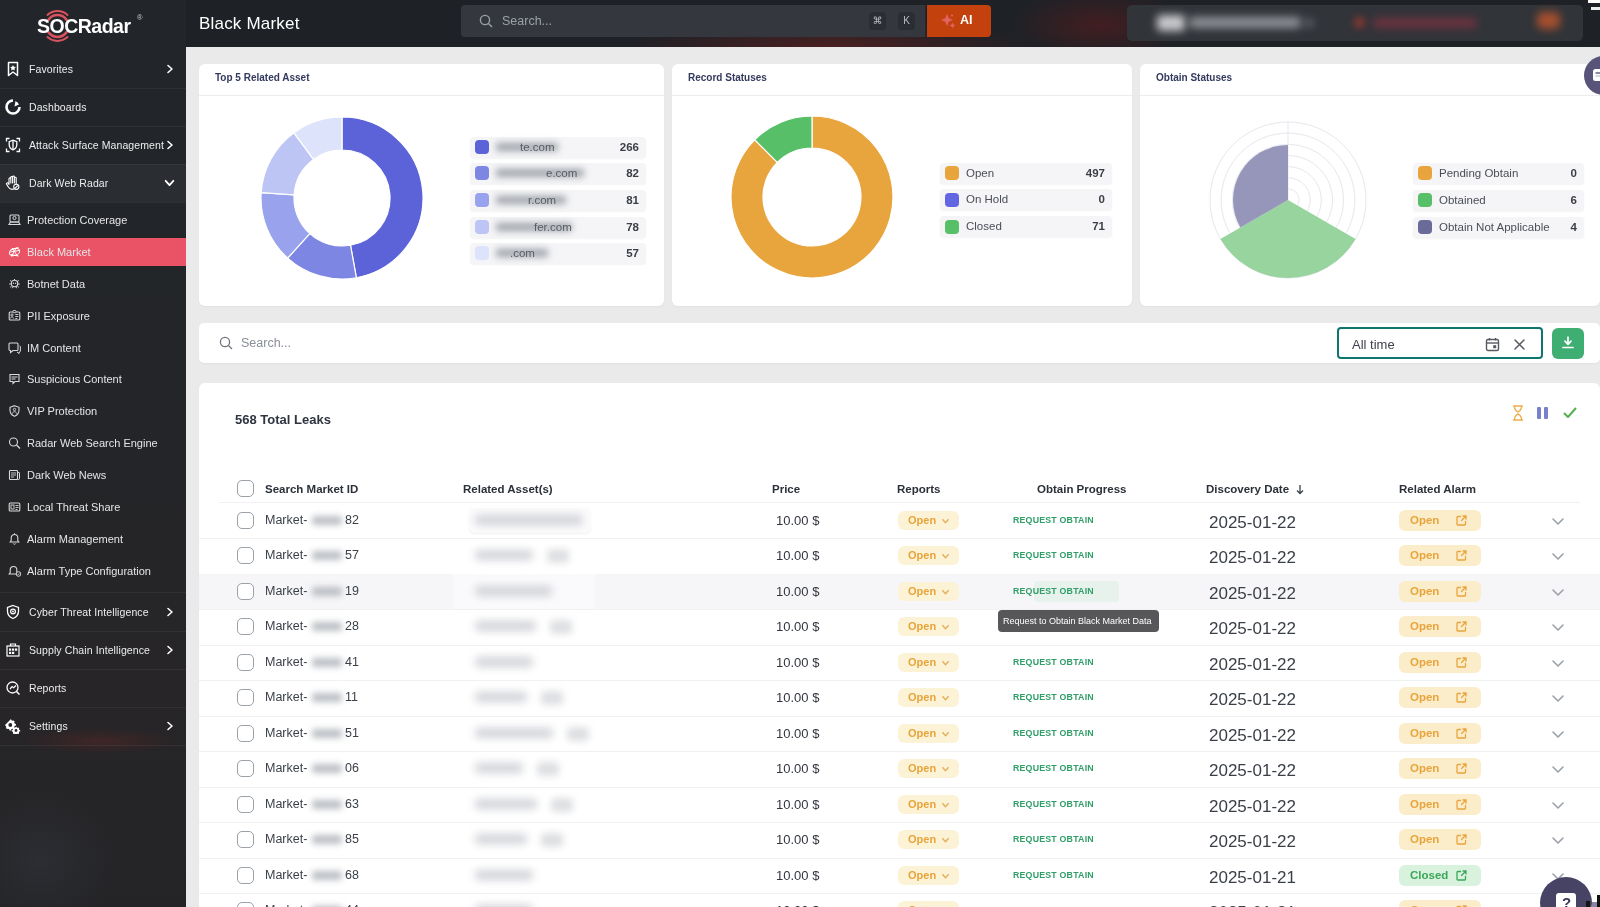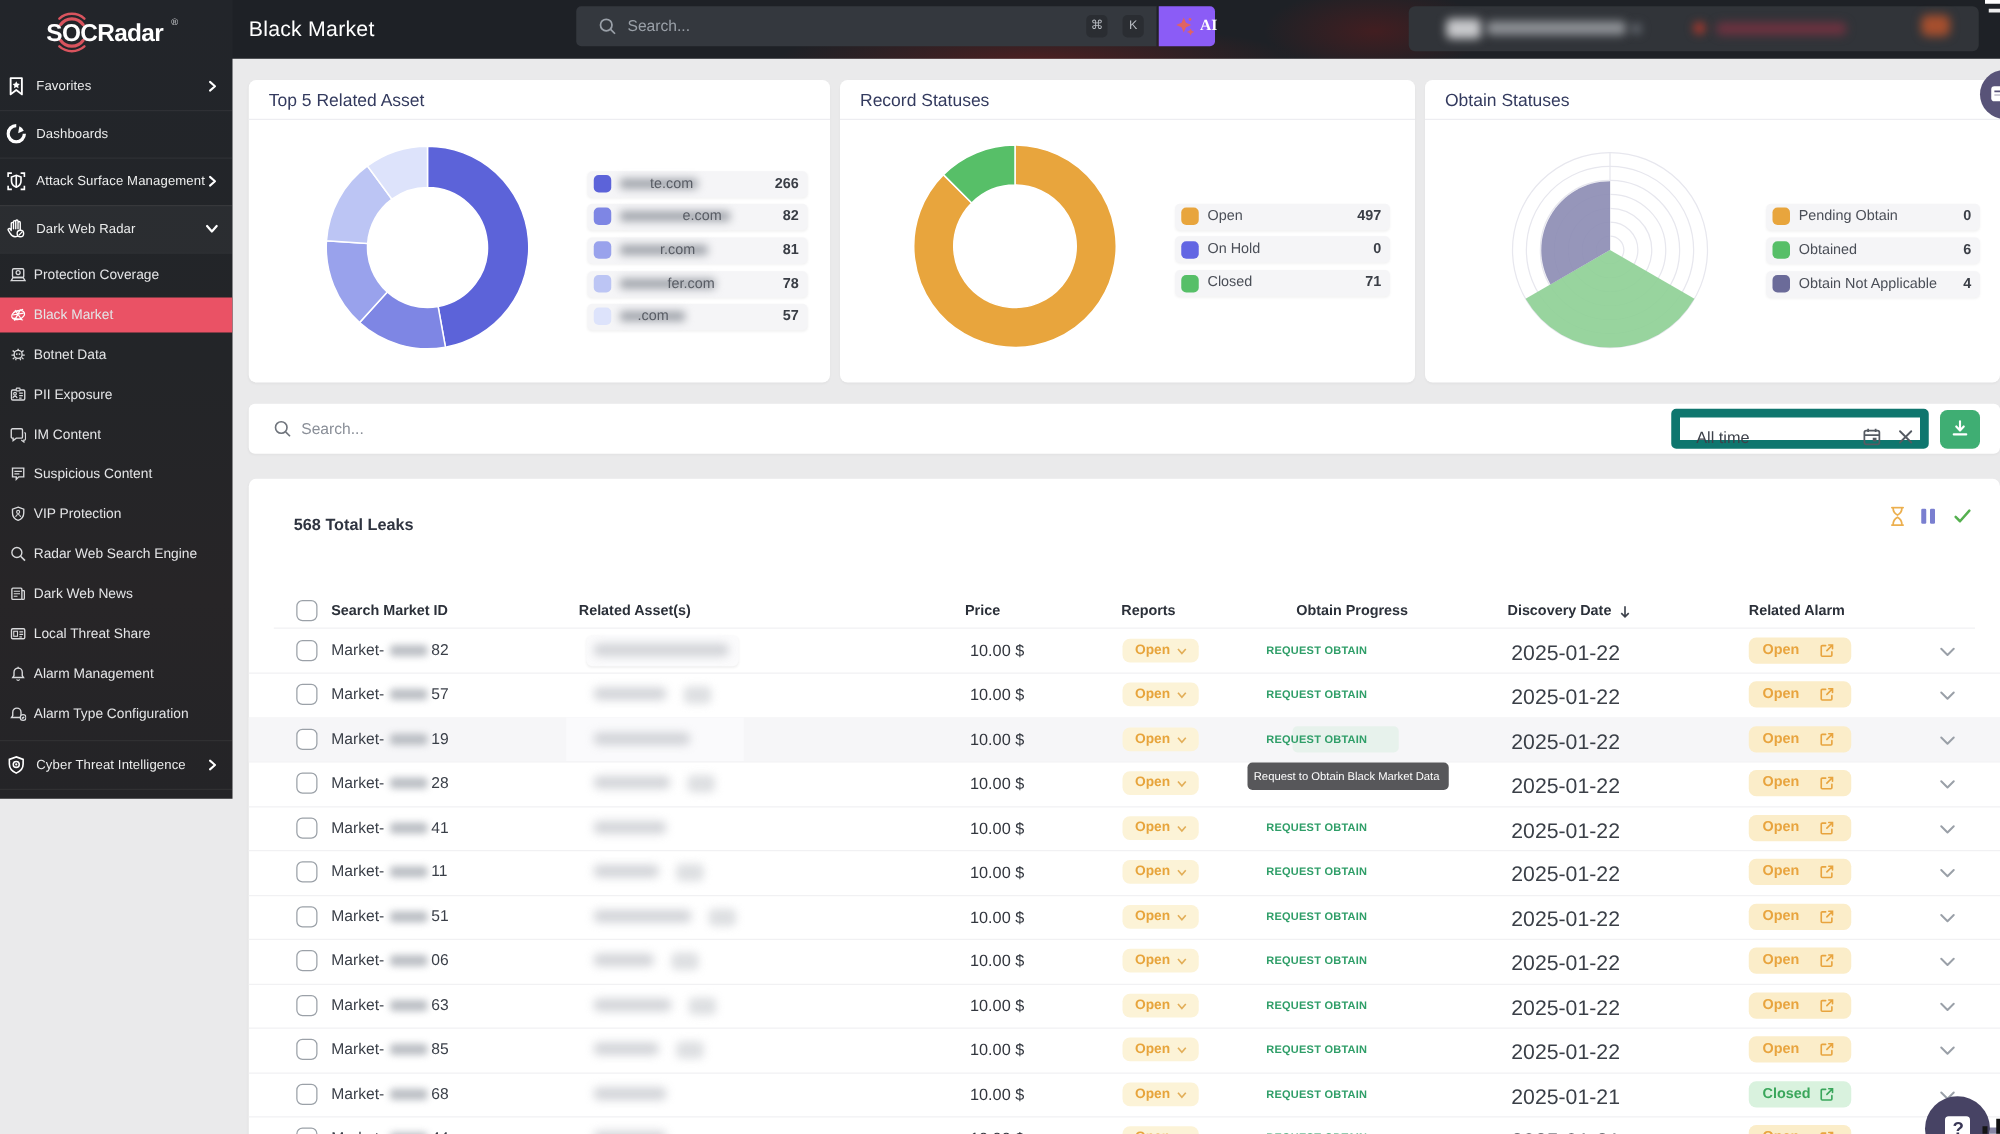--- a/index.html
+++ b/index.html
@@ -4,41 +4,41 @@
 <style>
 * { margin:0; padding:0; box-sizing:border-box; }
 html,body { width:1600px; height:907px; overflow:hidden; font-family:"Liberation Sans", sans-serif; background:#eaeaeb; }
 #topbar { position:absolute; left:0; top:0; width:1600px; height:47px; background:#1e2126; overflow:hidden; }
 #topbar .glow1 { position:absolute; left:620px; top:18px; width:420px; height:60px; background:radial-gradient(ellipse at center, rgba(150,30,25,.38), rgba(150,30,25,0) 70%); }
 #topbar .glow2 { position:absolute; left:1010px; top:-10px; width:180px; height:70px; background:radial-gradient(ellipse at center, rgba(120,25,25,.4), rgba(120,25,25,0) 70%); }
 #pagetitle { position:absolute; left:199px; top:14px; color:#fff; font-size:17px; font-weight:400; letter-spacing:.2px; }
 #searchbox { position:absolute; left:461px; top:5px; width:465px; height:32px; background:#34383e; border-radius:4px 0 0 4px; border-right:1px solid #24272c; }
 #searchbox .ph { position:absolute; left:41px; top:9px; color:#9aa0a8; font-size:12.5px; }
 .kbd { position:absolute; top:7px; width:17px; height:18px; background:#2a2d32; border-radius:4px; color:#b8bcc2; font-size:10px; text-align:center; line-height:18px; }
-#aibtn { position:absolute; left:927px; top:5px; width:45px; height:32px; background:#8b5cf6; border-radius:0 4px 4px 0;font-family:Liberation Serif, serif; }
+#aibtn { position:absolute; left:927px; top:5px; width:64px; height:32px; background:#c2410c; border-radius:0 4px 4px 0; }
 #aibtn span { position:absolute; left:33px; top:8px; color:#fff; font-size:12.5px; font-weight:700; }
 #topblur { position:absolute; left:1127px; top:5px; width:456px; height:36px; background:#313439; border-radius:5px; }
 .blurblob { position:absolute; filter:blur(4px); border-radius:4px; }
-#sidebar { position:absolute; left:0; top:0; width:186px; height:639px; background:linear-gradient(180deg,#22252a 0%,#232528 45%,#272527 75%,#242427 100%); overflow:hidden; }
+#sidebar { position:absolute; left:0; top:0; width:186px; height:907px; background:linear-gradient(180deg,#22252a 0%,#232528 45%,#272527 75%,#242427 100%); overflow:hidden; }
 #sidebar .glowb { position:absolute; left:-40px; top:790px; width:160px; height:140px; background:radial-gradient(ellipse at center, rgba(90,110,130,.12), rgba(90,110,130,0) 70%); }
 #sidebar .glowr { position:absolute; left:20px; top:728px; width:160px; height:26px; background:radial-gradient(ellipse at center, rgba(140,40,40,.25), rgba(140,40,40,0) 70%); }
 #logo { position:absolute; left:37px; top:8px; }
 .navitem { position:absolute; left:0; width:186px; height:38px; color:#eceded; font-size:10.5px; letter-spacing:-0.1px; }
 .navitem .txt { position:absolute; left:29px; top:50%; transform:translateY(-50%); letter-spacing:.1px; }
 .navitem .ic { position:absolute; left:5px; top:50%; transform:translateY(-50%); width:16px; height:16px; }
 .navitem .chev { position:absolute; right:11px; top:50%; transform:translateY(-50%); }
 .subitem { position:absolute; left:0; width:186px; height:32px; color:#e4e5e7; font-size:11px; }
 .subitem .txt { position:absolute; left:27px; top:50%; transform:translateY(-50%); }
 .subitem .ic { position:absolute; left:8px; top:50%; transform:translateY(-50%); width:13px; height:13px; }
 .navsep { position:absolute; left:0; width:186px; height:1px; background:rgba(255,255,255,.055); }
 #bm-active { background:#ea5265; top:238px !important; height:28px !important; }
 #main { position:absolute; left:186px; top:47px; width:1414px; height:860px; background:#eaeaeb; }
 .card { position:absolute; background:#fff; border-radius:6px; box-shadow:0 1px 2px rgba(0,0,0,.04); }
 .cardhead { position:absolute; left:0; top:0; right:0; height:32px; border-bottom:1px solid #ededf1; }
-.cardhead span { position:absolute; left:16px; top:8px; font-size:14px; font-weight:400; color:#333a5e; }
+.cardhead span { position:absolute; left:16px; top:8px; font-size:10px; font-weight:700; color:#333a5e; }
 .legendrow { position:absolute; height:21px; background:#f5f5f7; border-radius:4px; box-shadow:0 1px 2px rgba(0,0,0,.05); }
 .legendrow .chip { position:absolute; left:5px; top:3.5px; width:14px; height:14px; border-radius:4px; }
 .legendrow .lbl { position:absolute; left:26px; top:4px; font-size:11.5px; color:#4a4e57; }
 .legendrow .cnt { position:absolute; right:7px; top:4px; font-size:11.5px; font-weight:700; color:#3a3e46; }
 #searchrow { position:absolute; left:13px; top:276px; width:1401px; height:40px; background:#fff; border-radius:5px; box-shadow:0 1px 2px rgba(0,0,0,.04); }
 #tablecard { position:absolute; left:13px; top:336px; width:1401px; height:538px; background:#fff; border-radius:6px 6px 0 0; box-shadow:0 1px 2px rgba(0,0,0,.04); }
 .cb { position:absolute; width:17px; height:17px; border:1.5px solid #9ba1a8; border-radius:5px; background:#fff; }
 .pill-status { position:absolute; left:699px; width:61px; height:19px; background:#fcf3d7; border-radius:6px; }
 .pill-status .t { position:absolute; left:10px; top:3px; font-size:11px; font-weight:700; color:#e7a43b; }
 .pill-alarm { position:absolute; left:1200px; width:82px; height:21px; background:#fbedc9; border-radius:6px; }
@@ -153,21 +153,21 @@
         <span class="lbl">Obtain Not Applicable</span>
         <span class="cnt">4</span>
       </div>
 </div>
 <div id="searchrow">
 <svg style="position:absolute;left:20px;top:13px" width="14" height="14" viewBox="0 0 14 14">
         <circle cx="6" cy="6" r="4.6" fill="none" stroke="#6f747c" stroke-width="1.3"></circle>
         <line x1="9.5" y1="9.5" x2="13" y2="13" stroke="#6f747c" stroke-width="1.3"></line>
       </svg>
 <span style="position:absolute;left:42px;top:13px;font-size:12.5px;color:#8a8f98">Search...</span>
-<div style="position:absolute;left:1138px;top:4px;width:206px;height:32px;border:7px solid #0f766e;border-radius:4px;background:#fff">
+<div style="position:absolute;left:1138px;top:4px;width:206px;height:32px;border:2px solid #0f766e;border-radius:4px;background:#fff">
 <span style="position:absolute;left:13px;top:8px;font-size:13px;color:#3d414a">All time</span>
 <svg style="position:absolute;left:146px;top:8px" width="15" height="15" viewBox="0 0 15 15">
           <rect x="1.5" y="2.5" width="12" height="11" rx="1.5" fill="none" stroke="#555a62" stroke-width="1.4"></rect>
           <line x1="1.5" y1="6" x2="13.5" y2="6" stroke="#555a62" stroke-width="1.4"></line>
           <line x1="4.5" y1="1" x2="4.5" y2="3.5" stroke="#555a62" stroke-width="1.4"></line>
           <line x1="10.5" y1="1" x2="10.5" y2="3.5" stroke="#555a62" stroke-width="1.4"></line>
           <rect x="8.2" y="8.2" width="3" height="3" fill="#555a62"></rect>
         </svg>
 <svg style="position:absolute;left:174px;top:9px" width="13" height="13" viewBox="0 0 13 13">
           <path d="M2 2l9 9M11 2l-9 9" stroke="#555a62" stroke-width="1.5" stroke-linecap="round"></path>

